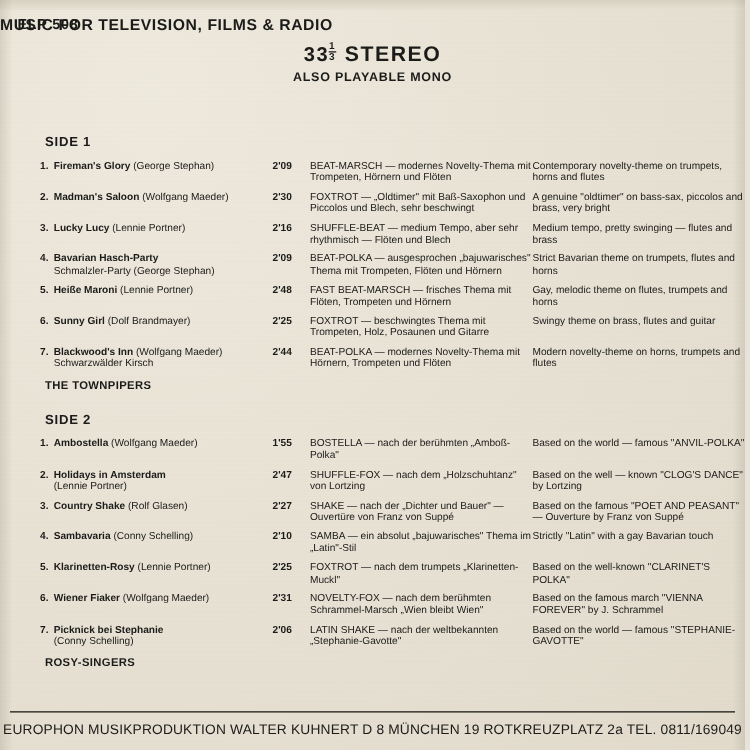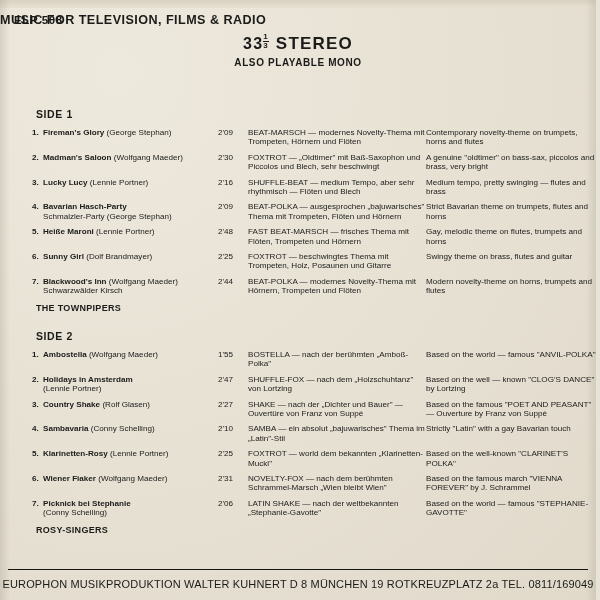--- a/index.html
+++ b/index.html
@@ -109,21 +109,21 @@
     table-layout: fixed;
   }
   table.tracks td {
     vertical-align: top;
     padding: 0 0 6px 0;
     font-size: 8.1px;
     line-height: 9.4px;
   }
   td.num { width: 11px; font-weight: 700; }
   td.title { width: 175px; padding-right: 4px; }
-  td.time { width: 30px; font-weight: 400; }
+  td.time { width: 30px; font-weight: 700; }
   td.desc { width: 178px; padding-right: 8px; }
   td.note { width: 172px; }
   .t-name { font-weight: 700; }
   .t-comp { font-weight: 400; }
   .t-sub { font-weight: 400; display: block; }
 
   .group-name {
     font-size: 9px;
     font-weight: 700;
     letter-spacing: .3px;
@@ -259,21 +259,21 @@
             <td class="num">4.</td>
             <td class="title"><span class="t-name">Sambavaria</span> <span class="t-comp">(Conny Schelling)</span></td>
             <td class="time">2'10</td>
             <td class="desc">SAMBA — ein absolut „bajuwarisches" Thema im „Latin"-Stil</td>
             <td class="note">Strictly "Latin" with a gay Bavarian touch</td>
           </tr>
           <tr>
             <td class="num">5.</td>
             <td class="title"><span class="t-name">Klarinetten-Rosy</span> <span class="t-comp">(Lennie Portner)</span></td>
             <td class="time">2'25</td>
-            <td class="desc">FOXTROT — world dem bekannten „Klarinetten-Muckl"</td>
+            <td class="desc">FOXTROT — nach dem trumpets „Klarinetten-Muckl"</td>
             <td class="note">Based on the well-known "CLARINET'S POLKA"</td>
           </tr>
           <tr>
             <td class="num">6.</td>
             <td class="title"><span class="t-name">Wiener Fiaker</span> <span class="t-comp">(Wolfgang Maeder)</span></td>
             <td class="time">2'31</td>
             <td class="desc">NOVELTY-FOX — nach dem berühmten Schrammel-Marsch „Wien bleibt Wien"</td>
             <td class="note">Based on the famous march "VIENNA FOREVER" by J. Schrammel</td>
           </tr>
           <tr>

